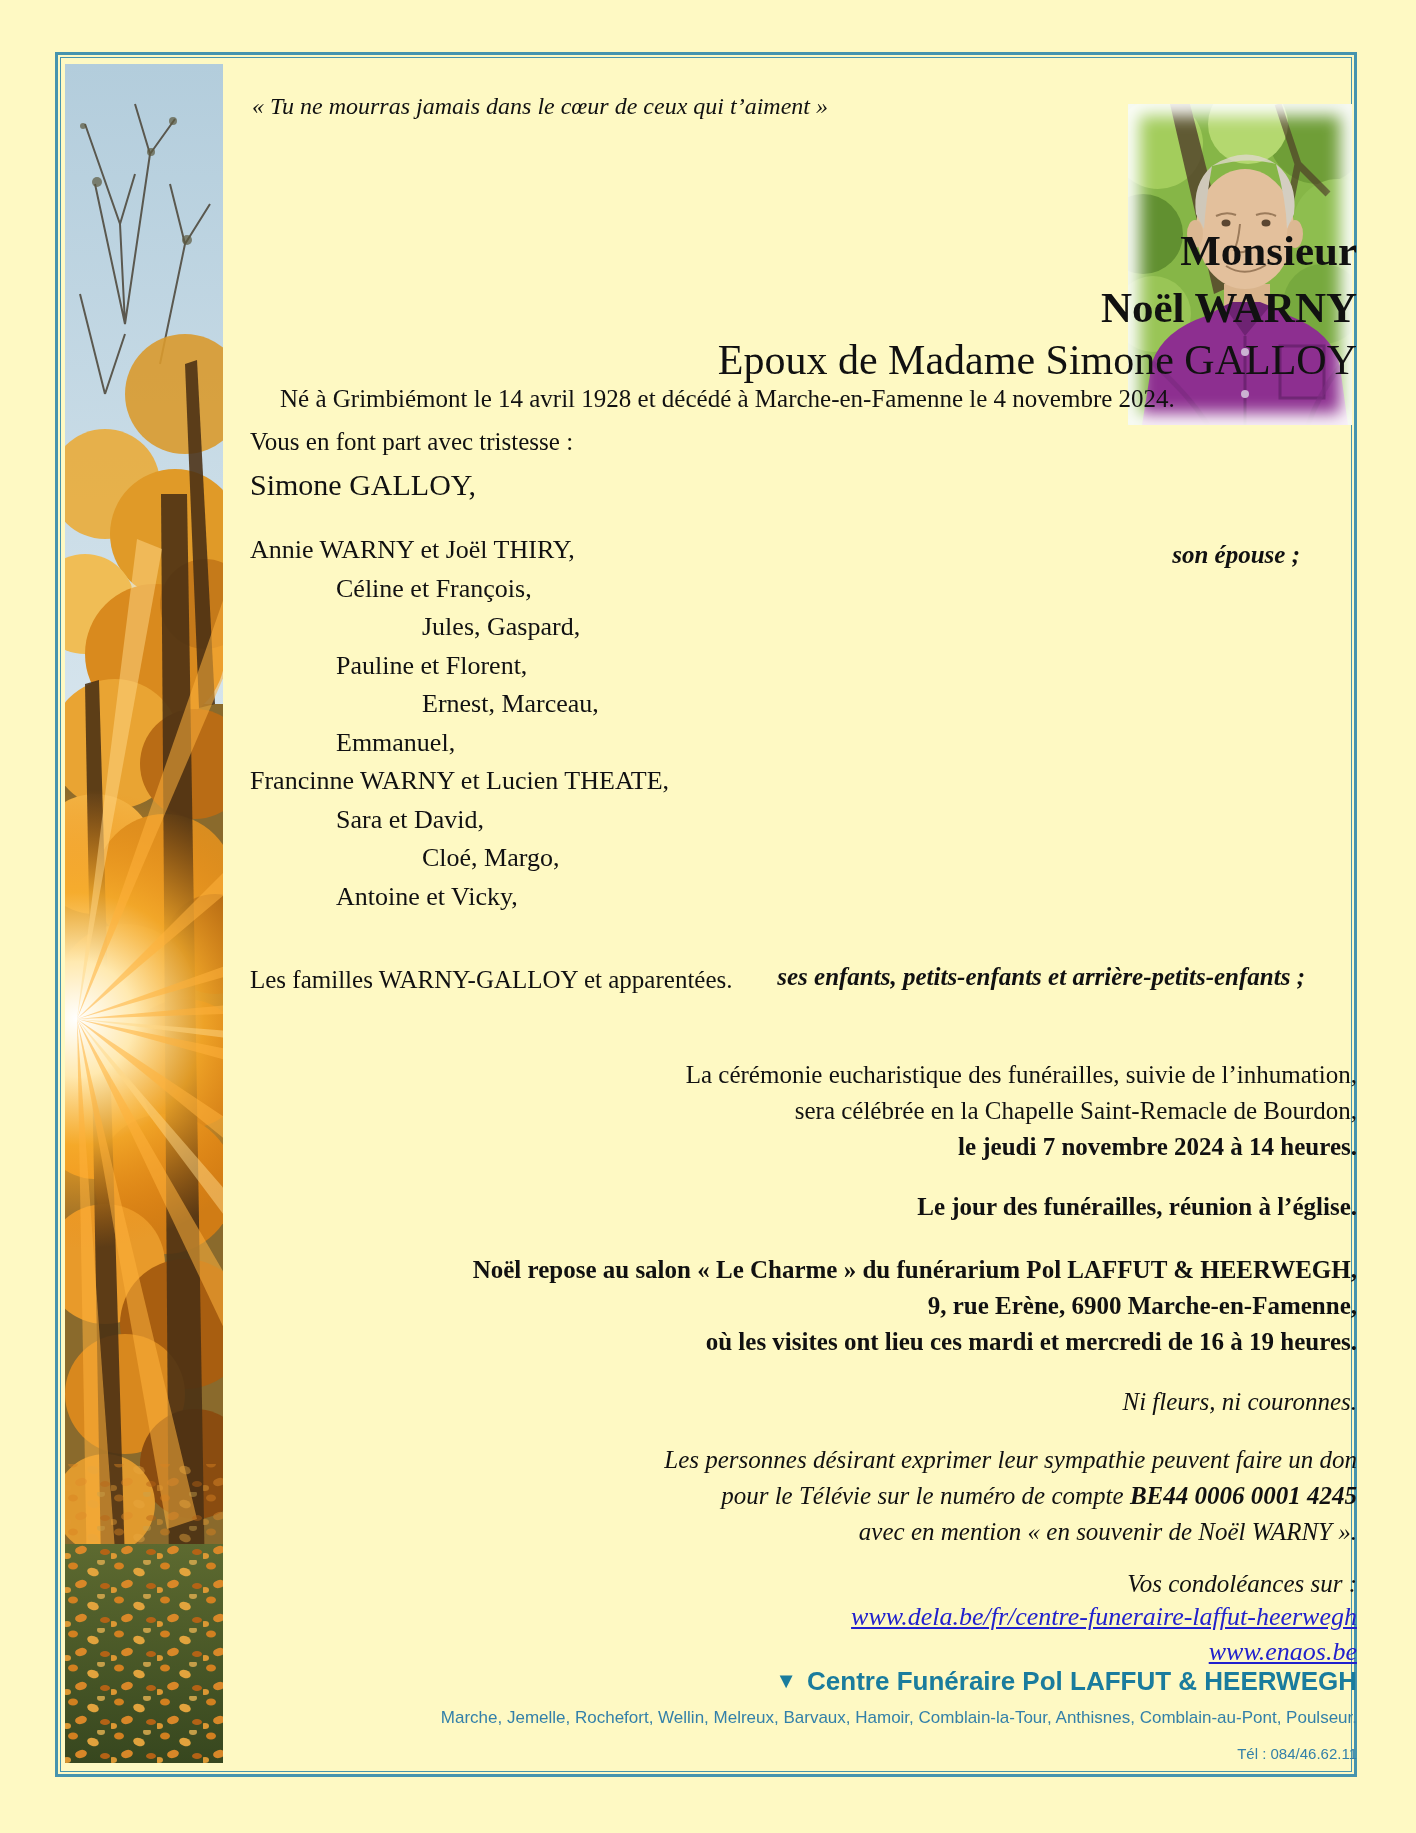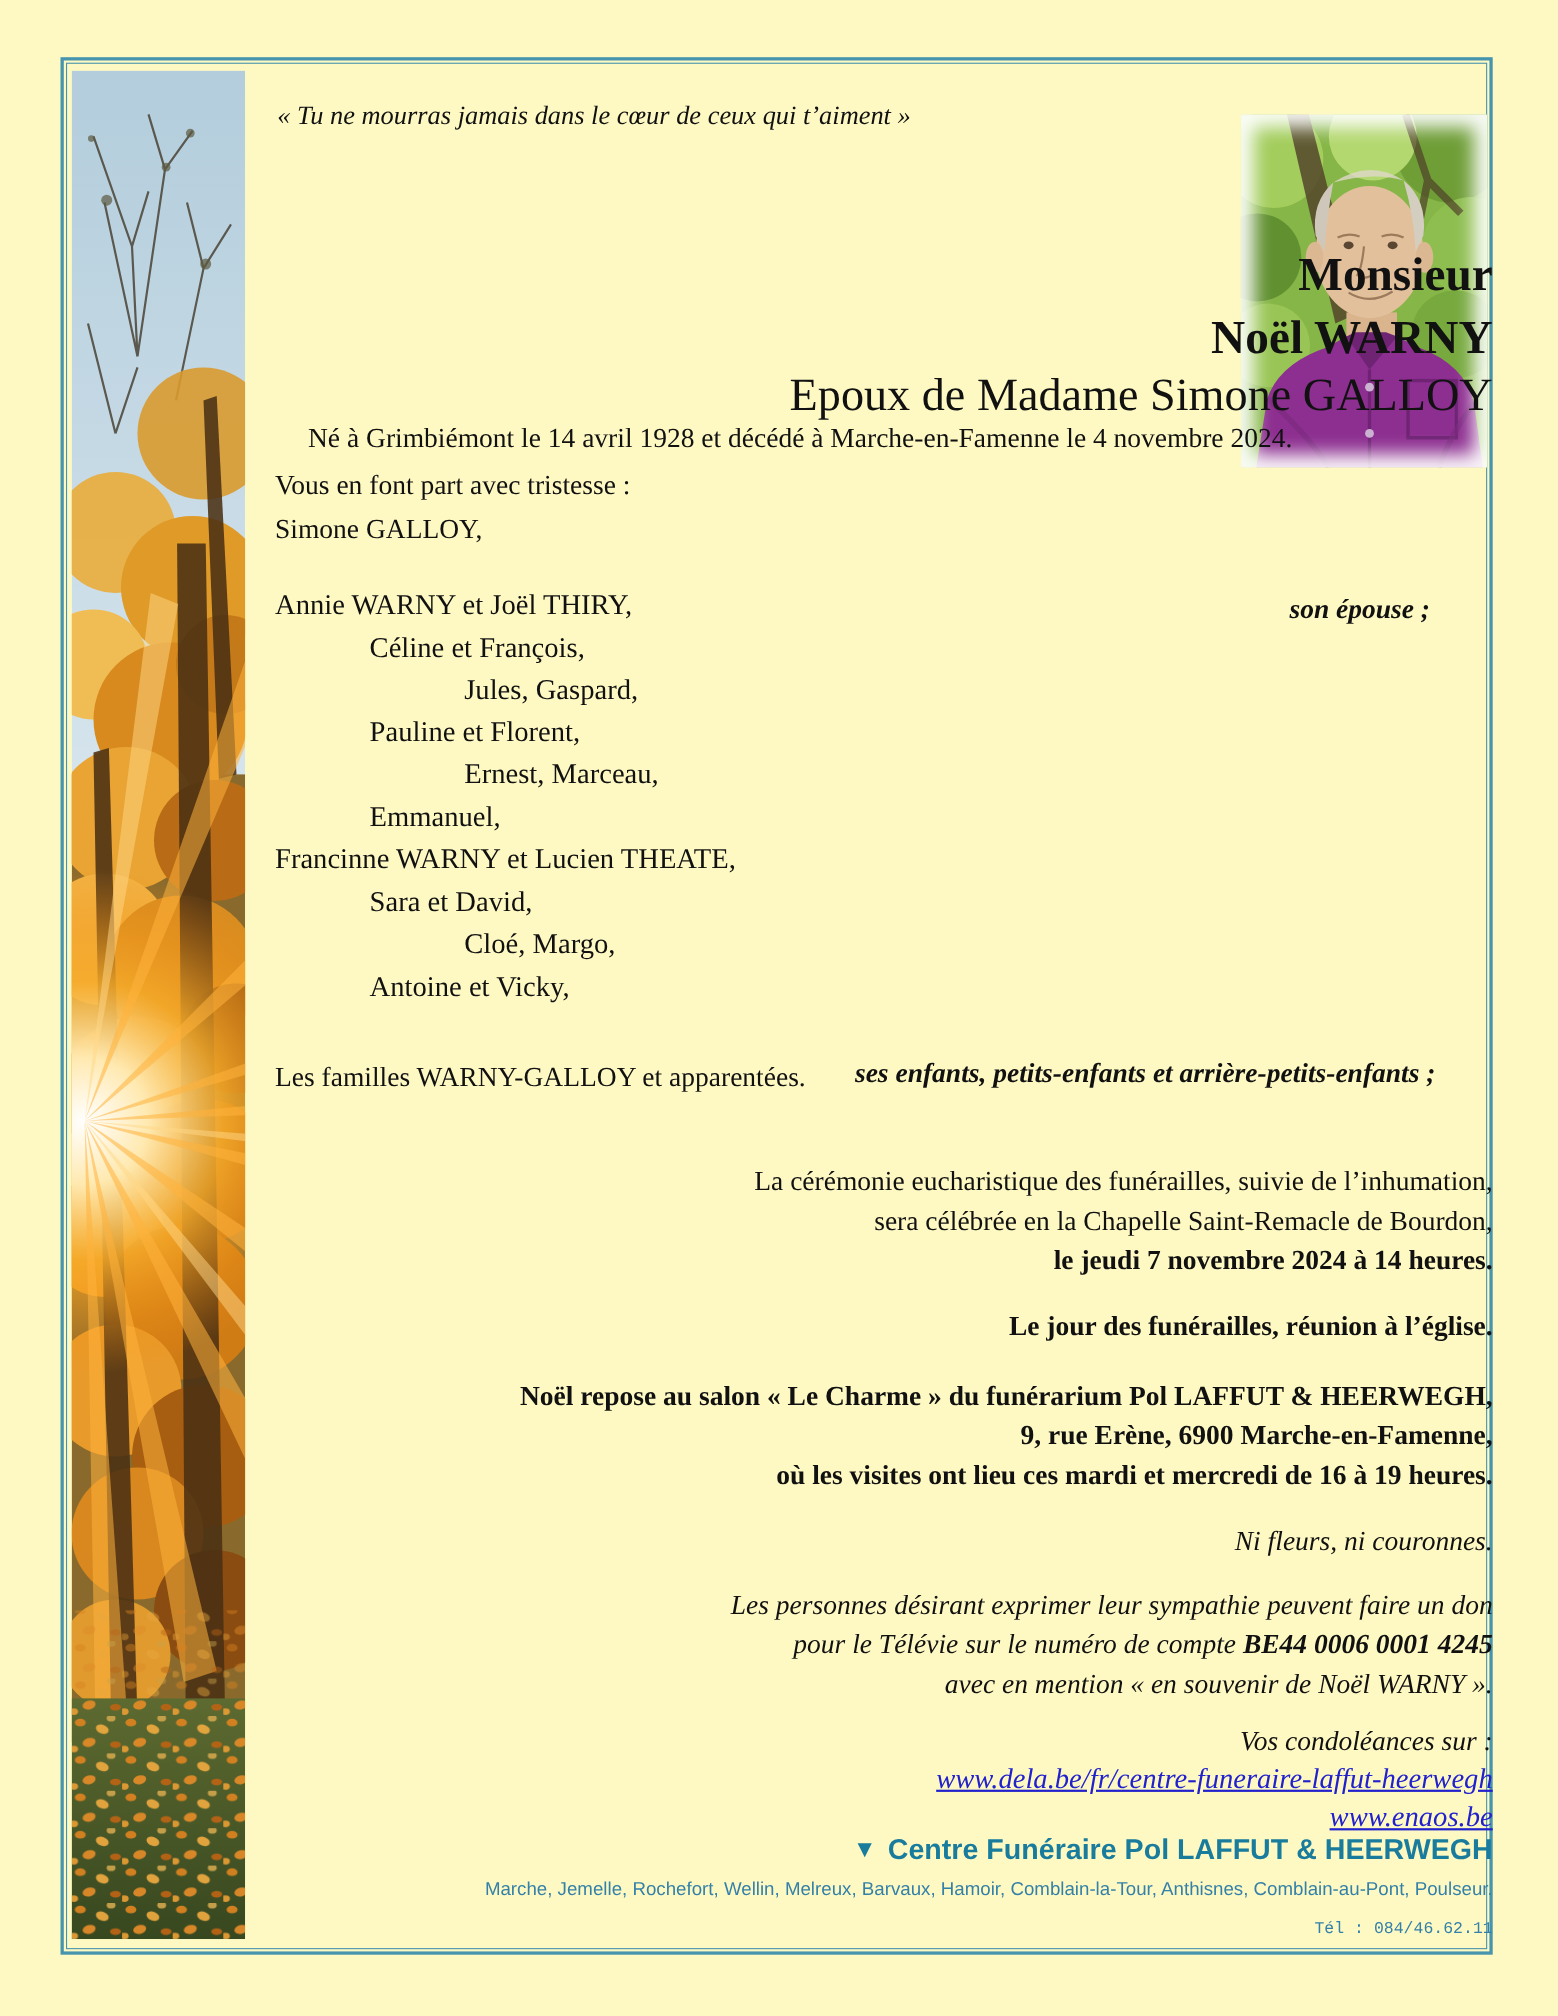--- a/index.html
+++ b/index.html
@@ -15,21 +15,21 @@
   .portrait{position:absolute;left:1128px;top:104px;width:224px;height:321px;overflow:hidden;}
   .portrait::after{content:'';position:absolute;inset:0;box-shadow:inset 0 0 16px 12px rgba(255,255,255,.95);pointer-events:none;}
   
   .abs{position:absolute;}
   .quote{left:252px;top:93px;font-style:italic;font-size:24px;}
   .center{left:222px;width:1135px;text-align:right;}
   .titleblock{top:222px;font-weight:bold;font-size:43px;line-height:57px;}
   .epoux{top:336px;font-size:42px;}
   .life{left:280px;top:385px;font-size:25px;}
   .intro{left:250px;top:428px;font-size:25px;}
-  .wife{left:250px;top:468px;font-size:25px;}
+  .wife{left:250px;top:468px;font-size:30px;}
   .right-align{left:222px;width:1078px;text-align:right;margin-top:43px;}
   .wife-role{top:498px;font-size:25px;font-weight:bold;font-style:italic;}
   .family{left:250px;top:531px;font-size:26px;line-height:38.5px;}
   .ind-1{padding-left:86px;}
   .ind-2{padding-left:172px;}
   .children-role{top:920px;width:1083px;font-size:25px;font-weight:bold;font-style:italic;}
   .families{left:250px;top:966px;font-size:25px;}
   .cer{font-size:25px;line-height:36px;}
   .cer1{top:1057px;}
   .cer2{top:1093px;}
@@ -44,21 +44,21 @@
   .don2{top:1482px;}
   .don3{top:1518px;}
   .don-account{font-weight:bold;}
   .cond-label{top:1570px;font-size:25px;font-style:italic;}
   .weblink{font-size:26px;font-style:italic;color:#2121cd;text-decoration:underline;}
   .link1{top:1602px;}
   .link2{top:1637px;}
   .brand{top:1666px;font-family:"Liberation Sans",sans-serif;font-weight:bold;font-size:26px;color:#1a7c9d;}
   .brand .tri{font-size:22px;position:relative;top:-2px;margin-right:10px;}
   .cities{top:1708px;font-family:"Liberation Sans",sans-serif;font-size:17px;color:#3380a9;}
-  .phone{top:1745px;font-family:Liberation Mono, monospace;font-size:15px;color:#3380a9;}
+  .phone{top:1745px;font-family:Liberation Sans, sans-serif;font-size:15px;color:#3380a9;}
 </style>
 </head>
 <body>
 
 <div class="page">
 
   <div class="frame">
     <div class="frame-inner"></div>
   </div>
 

